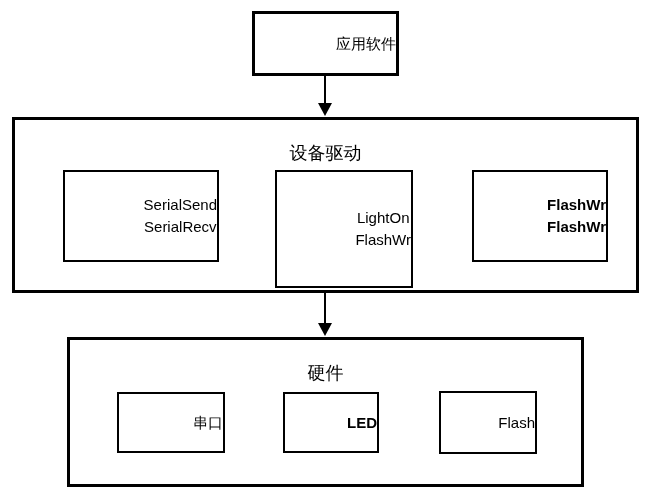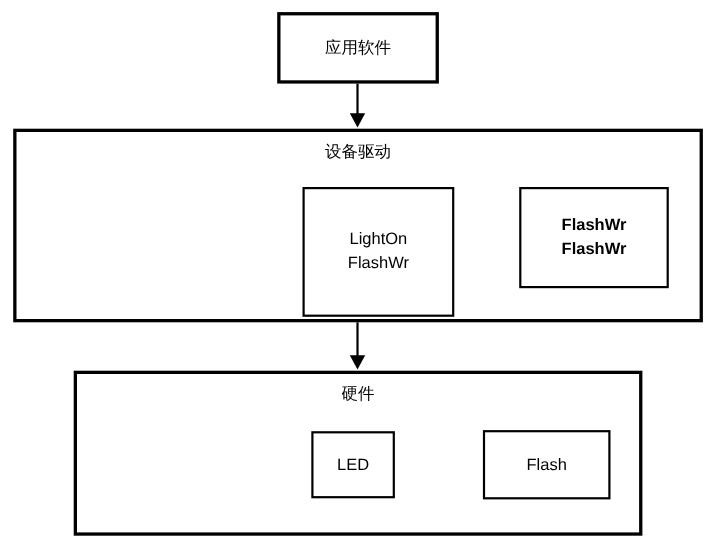--- a/index.html
+++ b/index.html
@@ -14,47 +14,47 @@
     height: 500px;
     background: #ffffff;
     overflow: hidden;
   }
   .box {
     position: absolute;
     background: #ffffff;
     border: 2px solid #000000;
     display: flex;
     align-items: center;
-    justify-content: center;
+    justify-content: flex-end;
     text-align: center;
     font-size: 15px;
     line-height: 1.45;
   }
   .outer {
     border-width: 3px;
     display: block;
   }
   .outer .layer-label {
     display: block;
     text-align: center;
-    padding-top: 8px;
-    font-size: 15px;
+    padding-top: 20px;
+    font-size: 18px;
   }
   
   .app-box    { left: 252px; top: 11px;  width: 147px; height: 65px; border-width: 3px; }
   
   .driver-box { left: 12px;  top: 117px; width: 627px; height: 176px; }
   .serial-fn-box { left: 63px;  top: 170px; width: 156px; height: 92px; }
   .light-fn-box  { left: 275px; top: 170px; width: 138px; height: 118px; }
   .flash-fn-box  { left: 472px; top: 170px; width: 136px; height: 92px; font-weight: bold; }
   
   .hw-box     { left: 67px;  top: 337px; width: 517px; height: 150px; }
   .serial-hw-box { left: 117px; top: 392px; width: 108px; height: 61px; }
-  .led-hw-box    { left: 283px; top: 392px; width: 76px; height: 61px; }
-  .flash-hw-box  { left: 439px; top: 391px; width: 116px; height: 63px; }
+  .led-hw-box    { left: 283px; top: 392px; width: 96px; height: 61px; font-weight: bold; }
+  .flash-hw-box  { left: 439px; top: 391px; width: 98px; height: 63px; }
   
   .arrow-line {
     position: absolute;
     width: 2px;
     background: #000000;
   }
   .arrow-head {
     position: absolute;
     width: 0;
     height: 0;
@@ -77,20 +77,26 @@
     <span>应用软件</span>
   </div>
 
   <div class="arrow-line arrow1-line"></div>
   <div class="arrow-head arrow1-head"></div>
 
   <div class="box outer driver-box">
     <span class="layer-label">设备驱动</span>
   </div>
 
+  <div class="box two-line serial-fn-box">
+    <div>
+      <span>SerialSend</span>
+      <span>SerialRecv</span>
+    </div>
+  </div>
 
   <div class="box two-line light-fn-box">
     <div>
       <span>LightOn</span>
       <span>FlashWr</span>
     </div>
   </div>
 
   <div class="box two-line flash-fn-box">
     <div>
@@ -99,20 +105,23 @@
     </div>
   </div>
 
   <div class="arrow-line arrow2-line"></div>
   <div class="arrow-head arrow2-head"></div>
 
   <div class="box outer hw-box">
     <span class="layer-label">硬件</span>
   </div>
 
+  <div class="box serial-hw-box">
+    <span>串口</span>
+  </div>
 
   <div class="box led-hw-box">
     <span>LED</span>
   </div>
 
   <div class="box flash-hw-box">
     <span>Flash</span>
   </div>
 
 </div>

